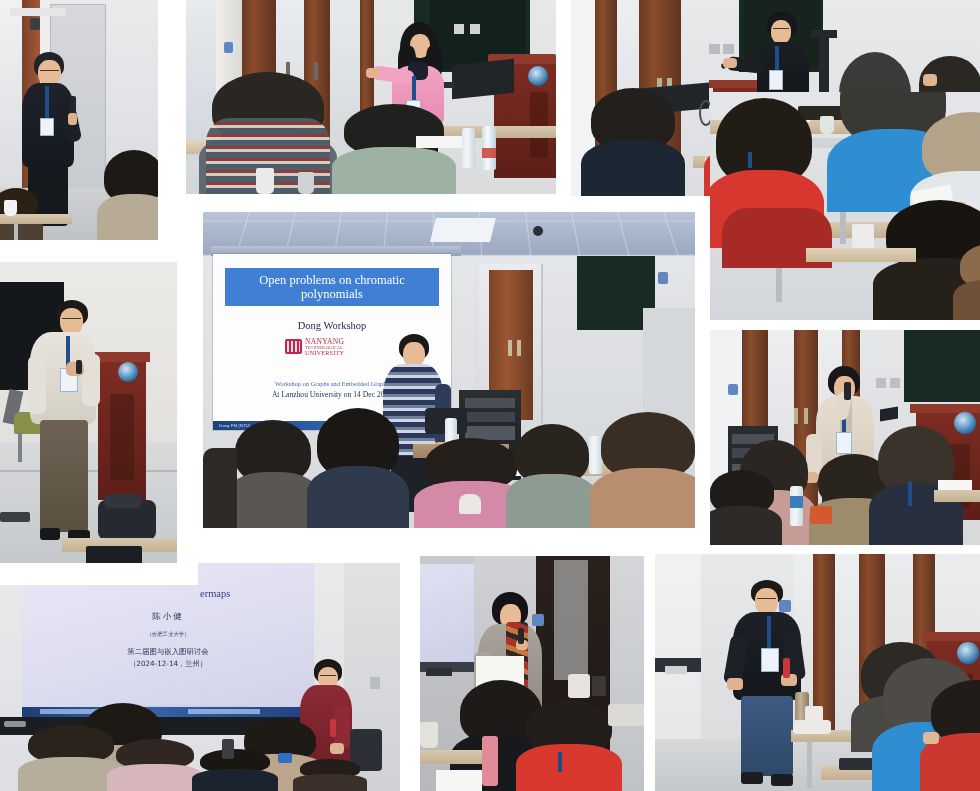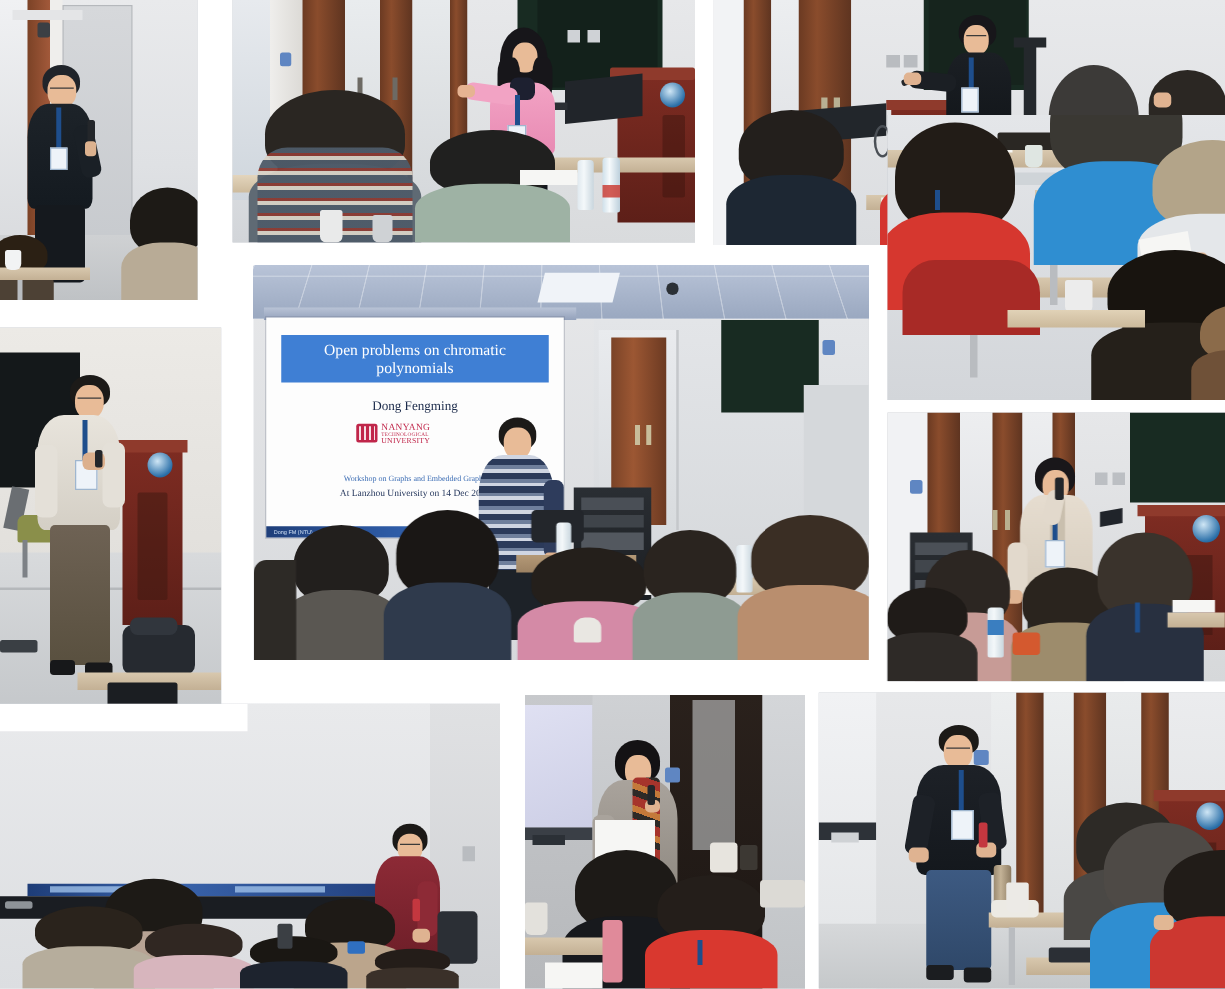--- a/index.html
+++ b/index.html
@@ -293,21 +293,21 @@
       <div class="door" style="left:286px;top:58px;width:44px;height:150px;background:linear-gradient(90deg,#7a4327,#9c5733 40%,#6c3a22);"></div>
       <div style="position:absolute;left:305px;top:128px;width:4px;height:16px;background:#c8bd9a;"></div>
       <div style="position:absolute;left:314px;top:128px;width:4px;height:16px;background:#c8bd9a;"></div>
       <div class="greenboard" style="left:374px;top:44px;width:78px;height:74px;"></div>
       <div style="position:absolute;left:440px;top:96px;width:52px;height:120px;background:#d5d8db;"></div>
       <div style="position:absolute;left:455px;top:60px;width:10px;height:12px;background:#5f86c2;border-radius:2px;"></div>
 
       <div class="proj-tray" style="left:8px;top:34px;width:250px;height:10px;"></div>
       <div class="slide" style="left:10px;top:42px;width:238px;height:176px;">
         <div class="slide-title" style="left:12px;top:14px;width:214px;height:38px;font-size:12.5px;padding:0 8px;box-sizing:border-box;">Open problems on chromatic polynomials</div>
-        <div class="slide-author" style="top:66px;font-size:10.5px;">Dong Fengming</div>
+        <div class="slide-author" style="top:66px;font-size:10.5px;">Dong Workshop</div>
         <div class="ntu-logo" style="left:72px;top:84px;">
           <span class="ntu-mark"></span>
           <span class="ntu-words">
             <span style="font-size:7.5px;letter-spacing:.3px;">NANYANG</span>
             <span style="font-size:4.2px;letter-spacing:.2px;">TECHNOLOGICAL</span>
             <span style="font-size:6.2px;letter-spacing:.2px;">UNIVERSITY</span>
           </span>
         </div>
         <div class="slide-venue" style="top:126px;font-size:6.4px;">Workshop on Graphs and Embedded Graphs</div>
         <div class="slide-venue" style="top:136px;font-size:7.6px;color:#24365c;">At Lanzhou University on 14 Dec 2024</div>
@@ -469,20 +469,28 @@
         </div>
     </div>
   </div>
 
   <div class="photo" style="left:0;top:563px;width:400px;height:228px;">
     <div class="scene">
       <div class="wall" style="background:linear-gradient(180deg,#e9eaec,#dcdee1);"></div>
       <div style="position:absolute;left:344px;top:0;width:56px;height:228px;background:linear-gradient(180deg,#e0e1e3,#cfd1d4);"></div>
       <div style="position:absolute;left:370px;top:114px;width:10px;height:12px;background:#b9bcc0;"></div>
 
+      <div class="slide" style="left:22px;top:0;width:292px;height:160px;background:linear-gradient(165deg,#e7e7f6,#dcdcef 55%,#cfd0e6);box-shadow:none;">
+        <div class="slide-head-en" style="left:178px;top:25px;font-size:10.5px;">ermaps</div>
+        <div class="slide-cn" style="top:48px;font-size:8.5px;letter-spacing:2px;">陈小健</div>
+        <div class="slide-cn" style="top:68px;font-size:5.4px;color:#3a3e66;">（合肥工业大学）</div>
+        <div class="slide-cn" style="top:84px;font-size:7.4px;">第二届图与嵌入图研讨会</div>
+        <div class="slide-cn" style="top:96px;font-size:7.2px;">（2024-12-14，兰州）</div>
+        <div style="position:absolute;left:110px;top:142px;width:120px;height:5px;background:#cfd2e6;"></div>
+      </div>
 
       <div style="position:absolute;left:0;top:0;width:198px;height:22px;background:#ffffff;"></div>
 
       <div style="position:absolute;left:22px;top:144px;width:292px;height:10px;background:linear-gradient(90deg,#1e3d78,#3963ab 40%,#22407e);"></div>
       <div style="position:absolute;left:40px;top:146px;width:96px;height:5px;background:#9fc0e8;opacity:.8;"></div>
       <div style="position:absolute;left:188px;top:146px;width:72px;height:5px;background:#9fc0e8;opacity:.8;"></div>
       <div style="position:absolute;left:0;top:154px;width:340px;height:18px;background:#1a1d22;"></div>
       <div style="position:absolute;left:4px;top:158px;width:22px;height:6px;background:#8e9398;border-radius:2px;"></div>
 
       <div class="hair" style="left:314px;top:96px;width:28px;height:24px;background:#1b1917;"></div>

